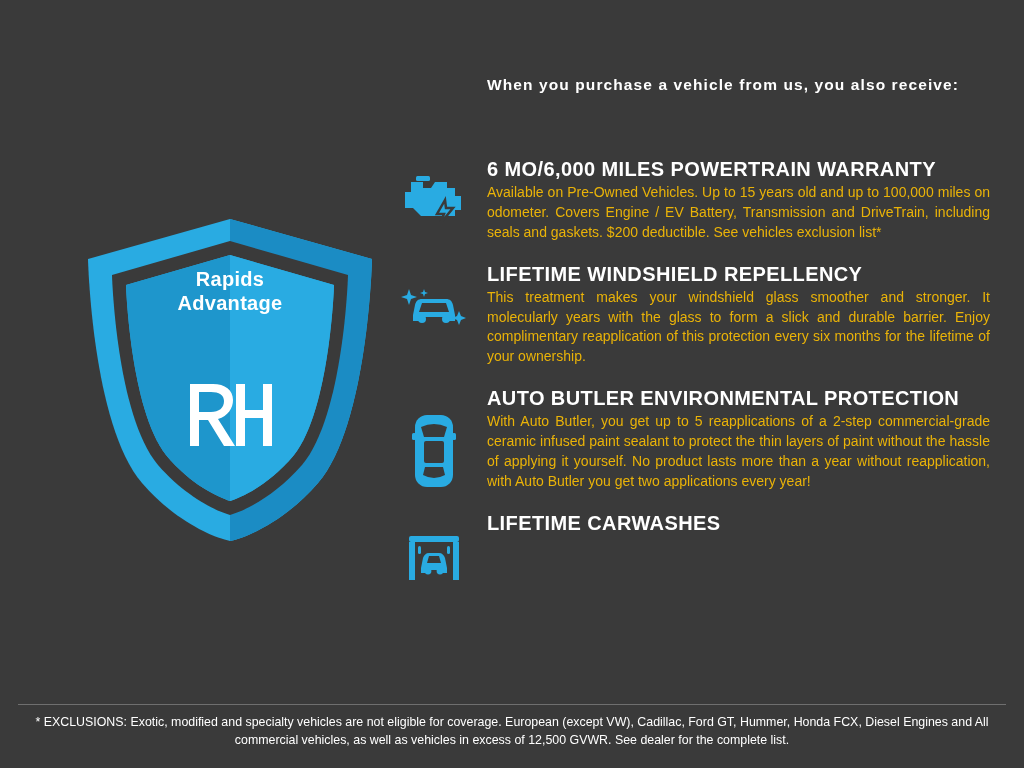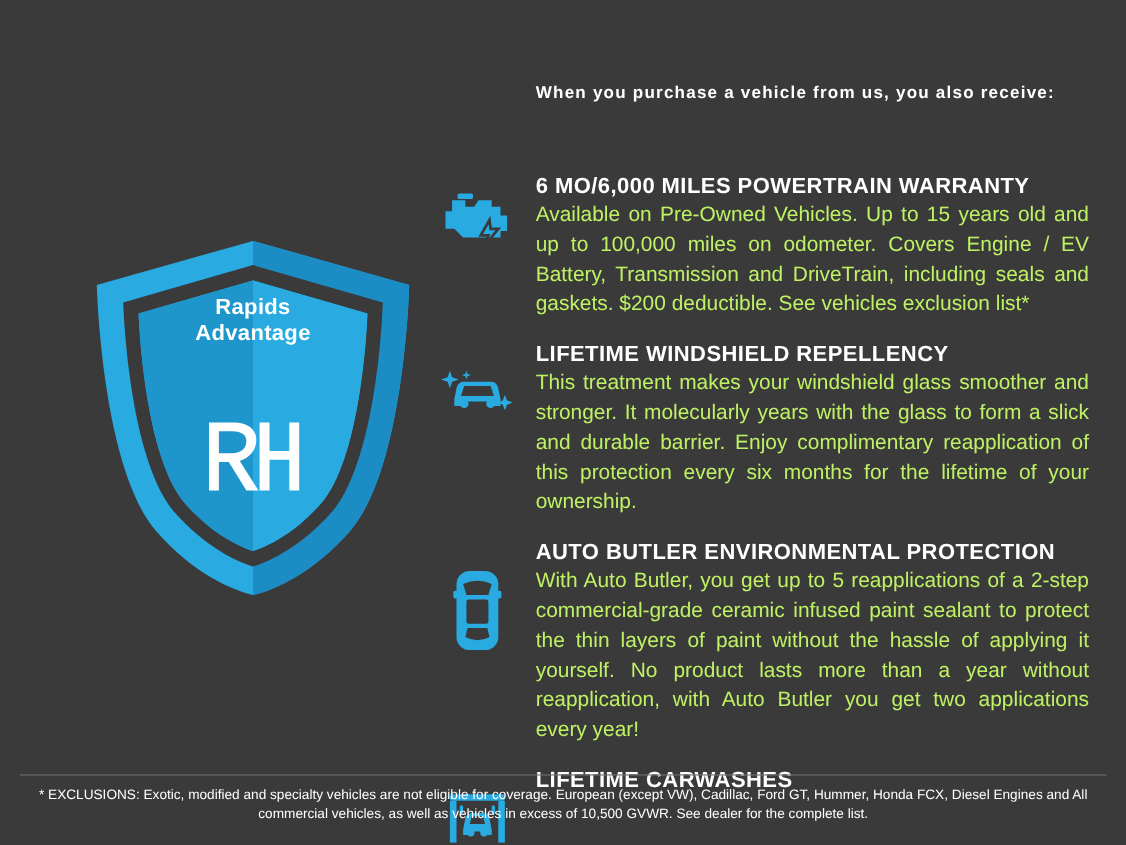--- a/index.html
+++ b/index.html
@@ -72,22 +72,22 @@
   .icon-cell svg { display: block; }
   .text-cell { flex: 1 1 auto; padding-right: 10px; }
   .item-title {
     color: #ffffff;
     font-size: 20px;
     font-weight: bold;
     letter-spacing: .4px;
     margin-bottom: 2px;
   }
   .item-body {
-    color: #bef264;
-    font-size: 19px;
+    color: #eab308;
+    font-size: 14px;
     line-height: 1.42;
     text-align: justify;
   }
 
   
   .item-1 .icon-cell { padding-top: 14px; }
   .item-2 .icon-cell { padding-top: 20px; }
   .item-3 .icon-cell { padding-top: 26px; }
   .item-4 .icon-cell { padding-top: 20px; }
 
@@ -222,15 +222,15 @@
           <rect x="44" y="14" width="3" height="8" rx="1.5" fill="#29ABE2"></rect>
         </svg>
       </div>
       <div class="text-cell">
         <div class="item-title">LIFETIME CARWASHES</div>
       </div>
     </div>
   </div>
 
   <div class="divider"></div>
-  <div class="footer">* EXCLUSIONS: Exotic, modified and specialty vehicles are not eligible for coverage. European (except VW), Cadillac, Ford GT, Hummer, Honda FCX, Diesel Engines and All commercial vehicles, as well as vehicles in excess of 10,500 GVWR. See dealer for the complete list.</div>
+  <div class="footer">* EXCLUSIONS: Exotic, modified and specialty vehicles are not eligible for coverage. European (except VW), Cadillac, Ford GT, Hummer, Honda FCX, Diesel Engines and All commercial vehicles, as well as vehicles in excess of 12,500 GVWR. See dealer for the complete list.</div>
 
 </div>
 
 </body></html>

